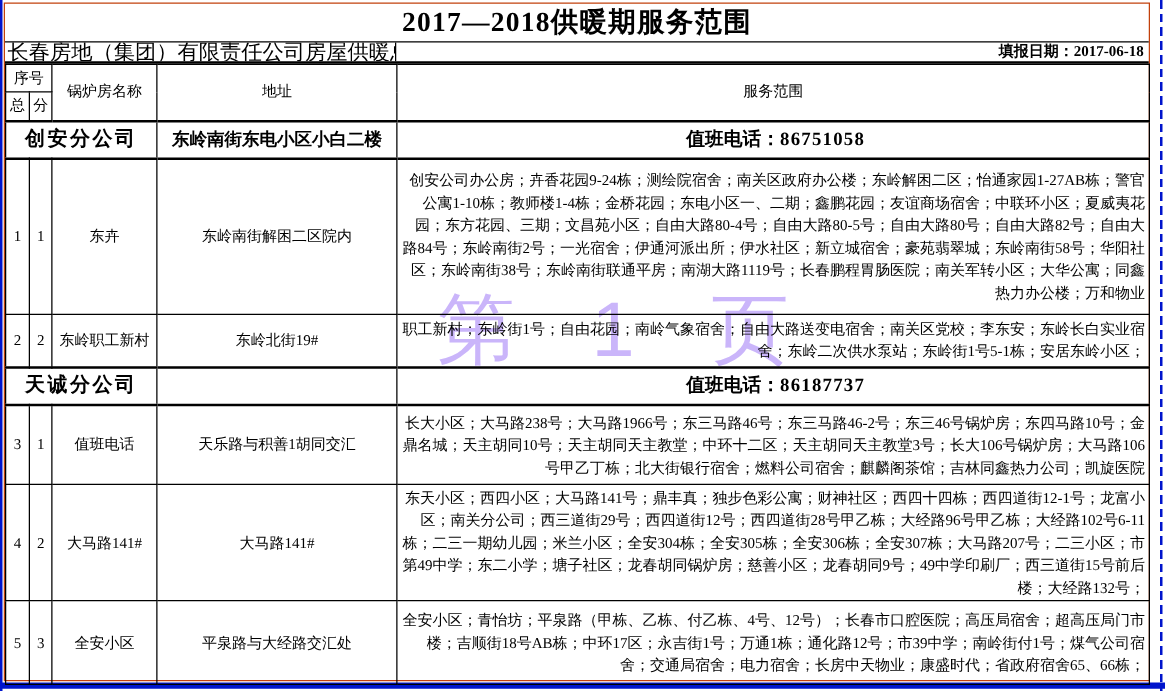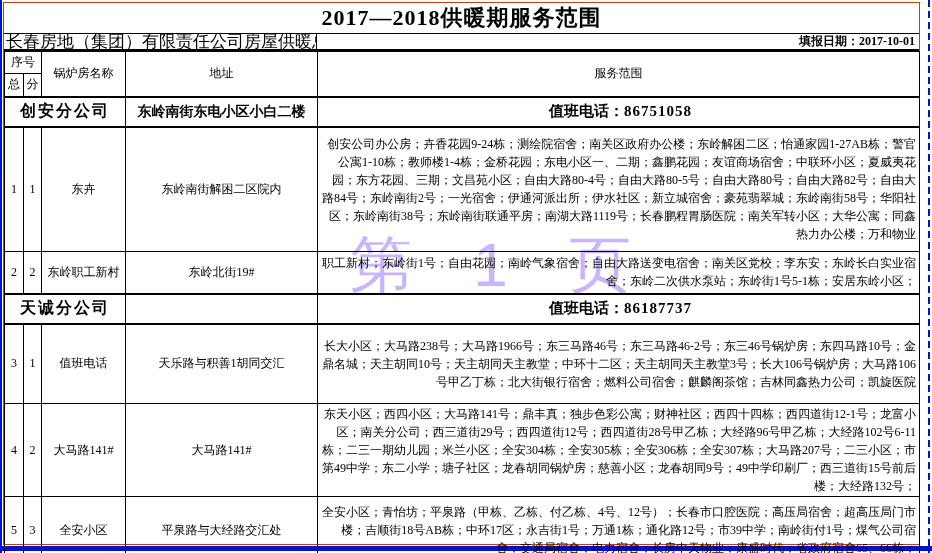--- a/index.html
+++ b/index.html
@@ -37,41 +37,41 @@
   tr.h2 td{height:23px;border-bottom:2px solid #000;}
   tr.sec td{height:30px;border-top:2px solid #000;border-bottom:2px solid #000;}
   td.sec-name{font-size:16px;font-weight:bold;letter-spacing:2px;}
   td.sec-addr{font-size:14px;font-weight:bold;margin-top:32px;}
   td.sec-phone{text-align:center;padding-left:4px;}
   td.sec-phone .ph-label{font-size:15px;font-weight:bold;}
   td.sec-phone .ph-num{font-size:15px;font-weight:bold;letter-spacing:1px;}
   td.svc{text-align:right;padding:1px 3px;font-size:12px;line-height:18px;}
   tr.r1 td{height:125px;}
   tr.r2 td{height:42px;}
-  tr.r3 td{height:80px;}
+  tr.r3 td{height:64px;}
   tr.r4 td{height:90px;}
   tr.r5 td{height:67px;}
 </style>
 </head>
 <body>
 
 <div class="sheet">
 
   <div class="watermark">第 1 页</div>
 
   <div class="content">
 
     <div class="title-row">
       <span>2017—2018供暖期服务范围</span>
     </div>
 
     <div class="meta-row">
       <div class="meta-company">长春房地（集团）有限责任公司房屋供暖总公司</div>
       <div class="meta-date">
-        <span>填报日期：</span><span>2017-10-01</span>
+        <span>填报日期：</span><span>2017-06-18</span>
       </div>
     </div>
 
     <table>
       <colgroup>
         <col style="width:19px">
           <col style="width:18px">
           <col style="width:84px">
         <col style="width:192px">
           <col style="width:602px">

